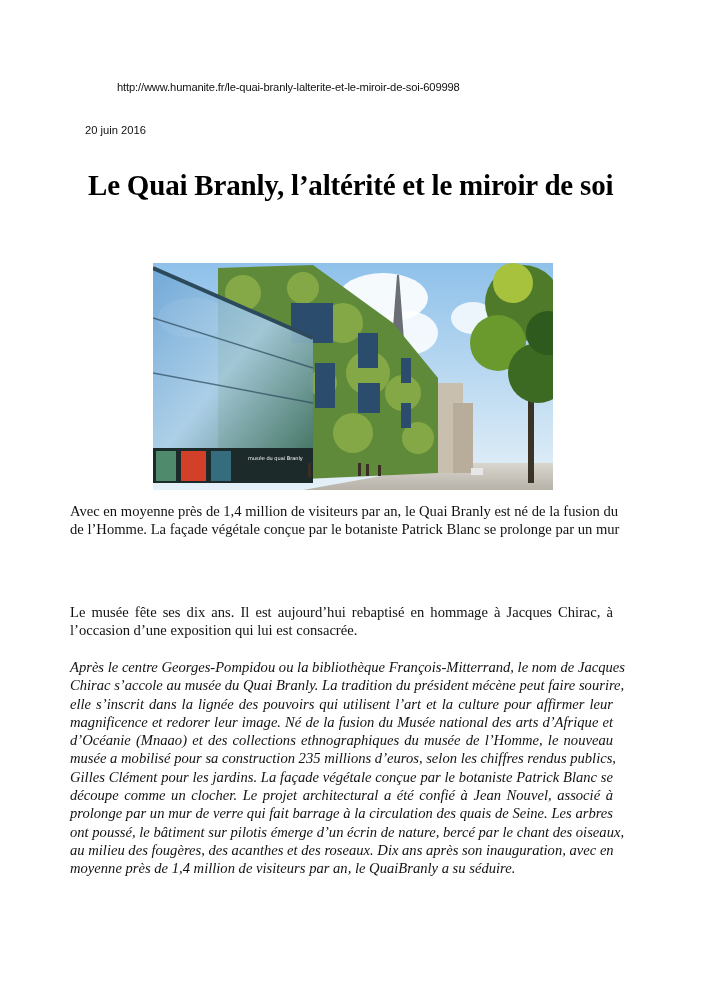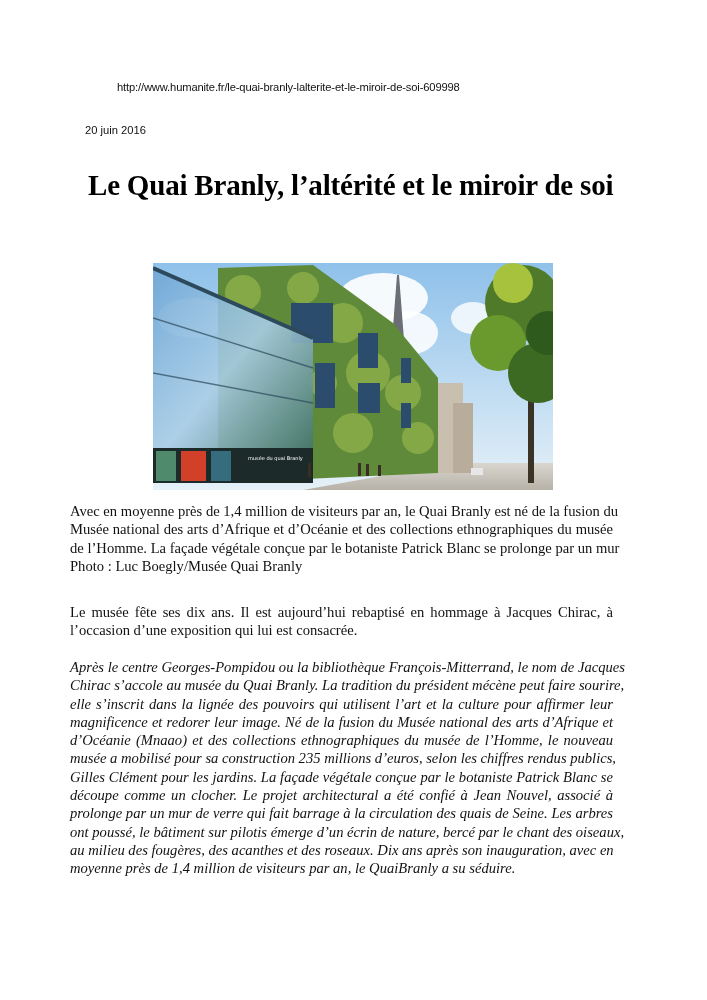--- a/index.html
+++ b/index.html
@@ -117,23 +117,21 @@
         <rect x="205" y="200" width="3" height="13"></rect>
         <rect x="213" y="201" width="3" height="12"></rect>
         <rect x="225" y="202" width="3" height="11"></rect>
       </g>
       <rect x="318" y="205" width="12" height="7" fill="#e7e7e7"></rect>
     </svg>
   </div>
 
   <p class="para p1">
     <span class="line">Avec en moyenne près de 1,4 million de visiteurs par an, le Quai Branly est né de la fusion du</span>
-    <span class="line">Musée national des arts d’Afrique et d’Océanie et des collections ethnographiques du musée</span>
     <span class="line">de l’Homme. La façade végétale conçue par le botaniste Patrick Blanc se prolonge par un mur</span>
-    <span class="line last">Photo : Luc Boegly/Musée Quai Branly</span>
   </p>
 
   <p class="para p2">
     <span class="line">Le musée fête ses dix ans. Il est aujourd’hui rebaptisé en hommage à Jacques Chirac, à</span>
     <span class="line last">l’occasion d’une exposition qui lui est consacrée.</span>
   </p>
 
   <p class="para p3">
     <span class="line">Après le centre Georges-Pompidou ou la bibliothèque François-Mitterrand, le nom de Jacques</span>
     <span class="line">Chirac s’accole au musée du Quai Branly. La tradition du président mécène peut faire sourire,</span>

